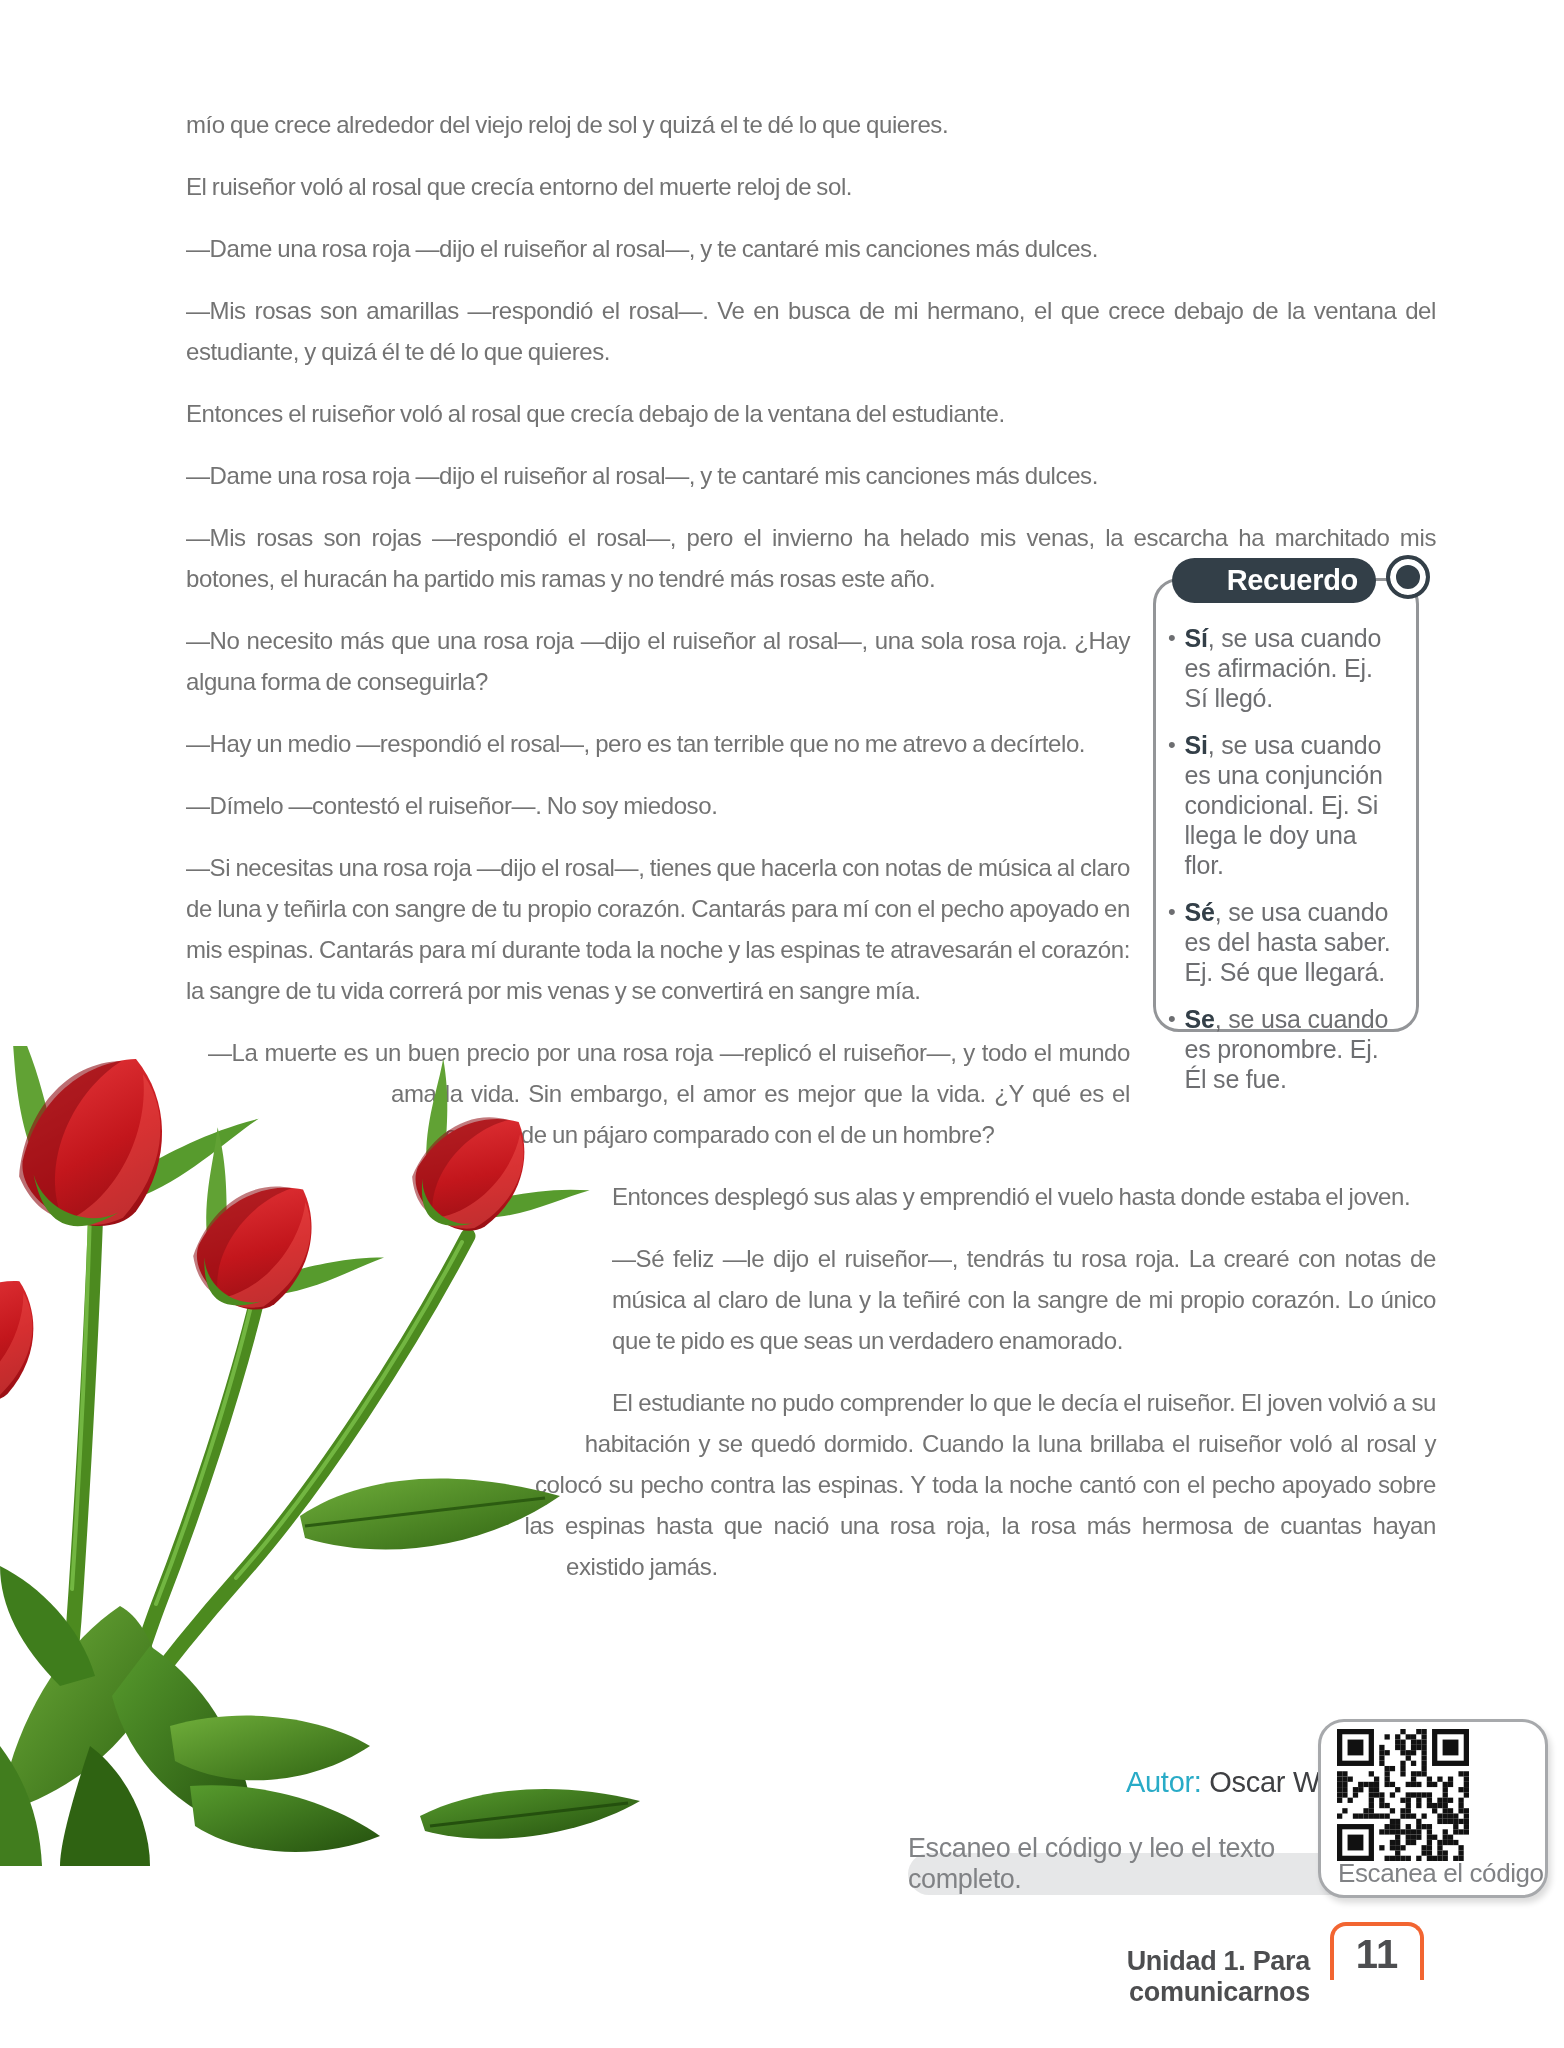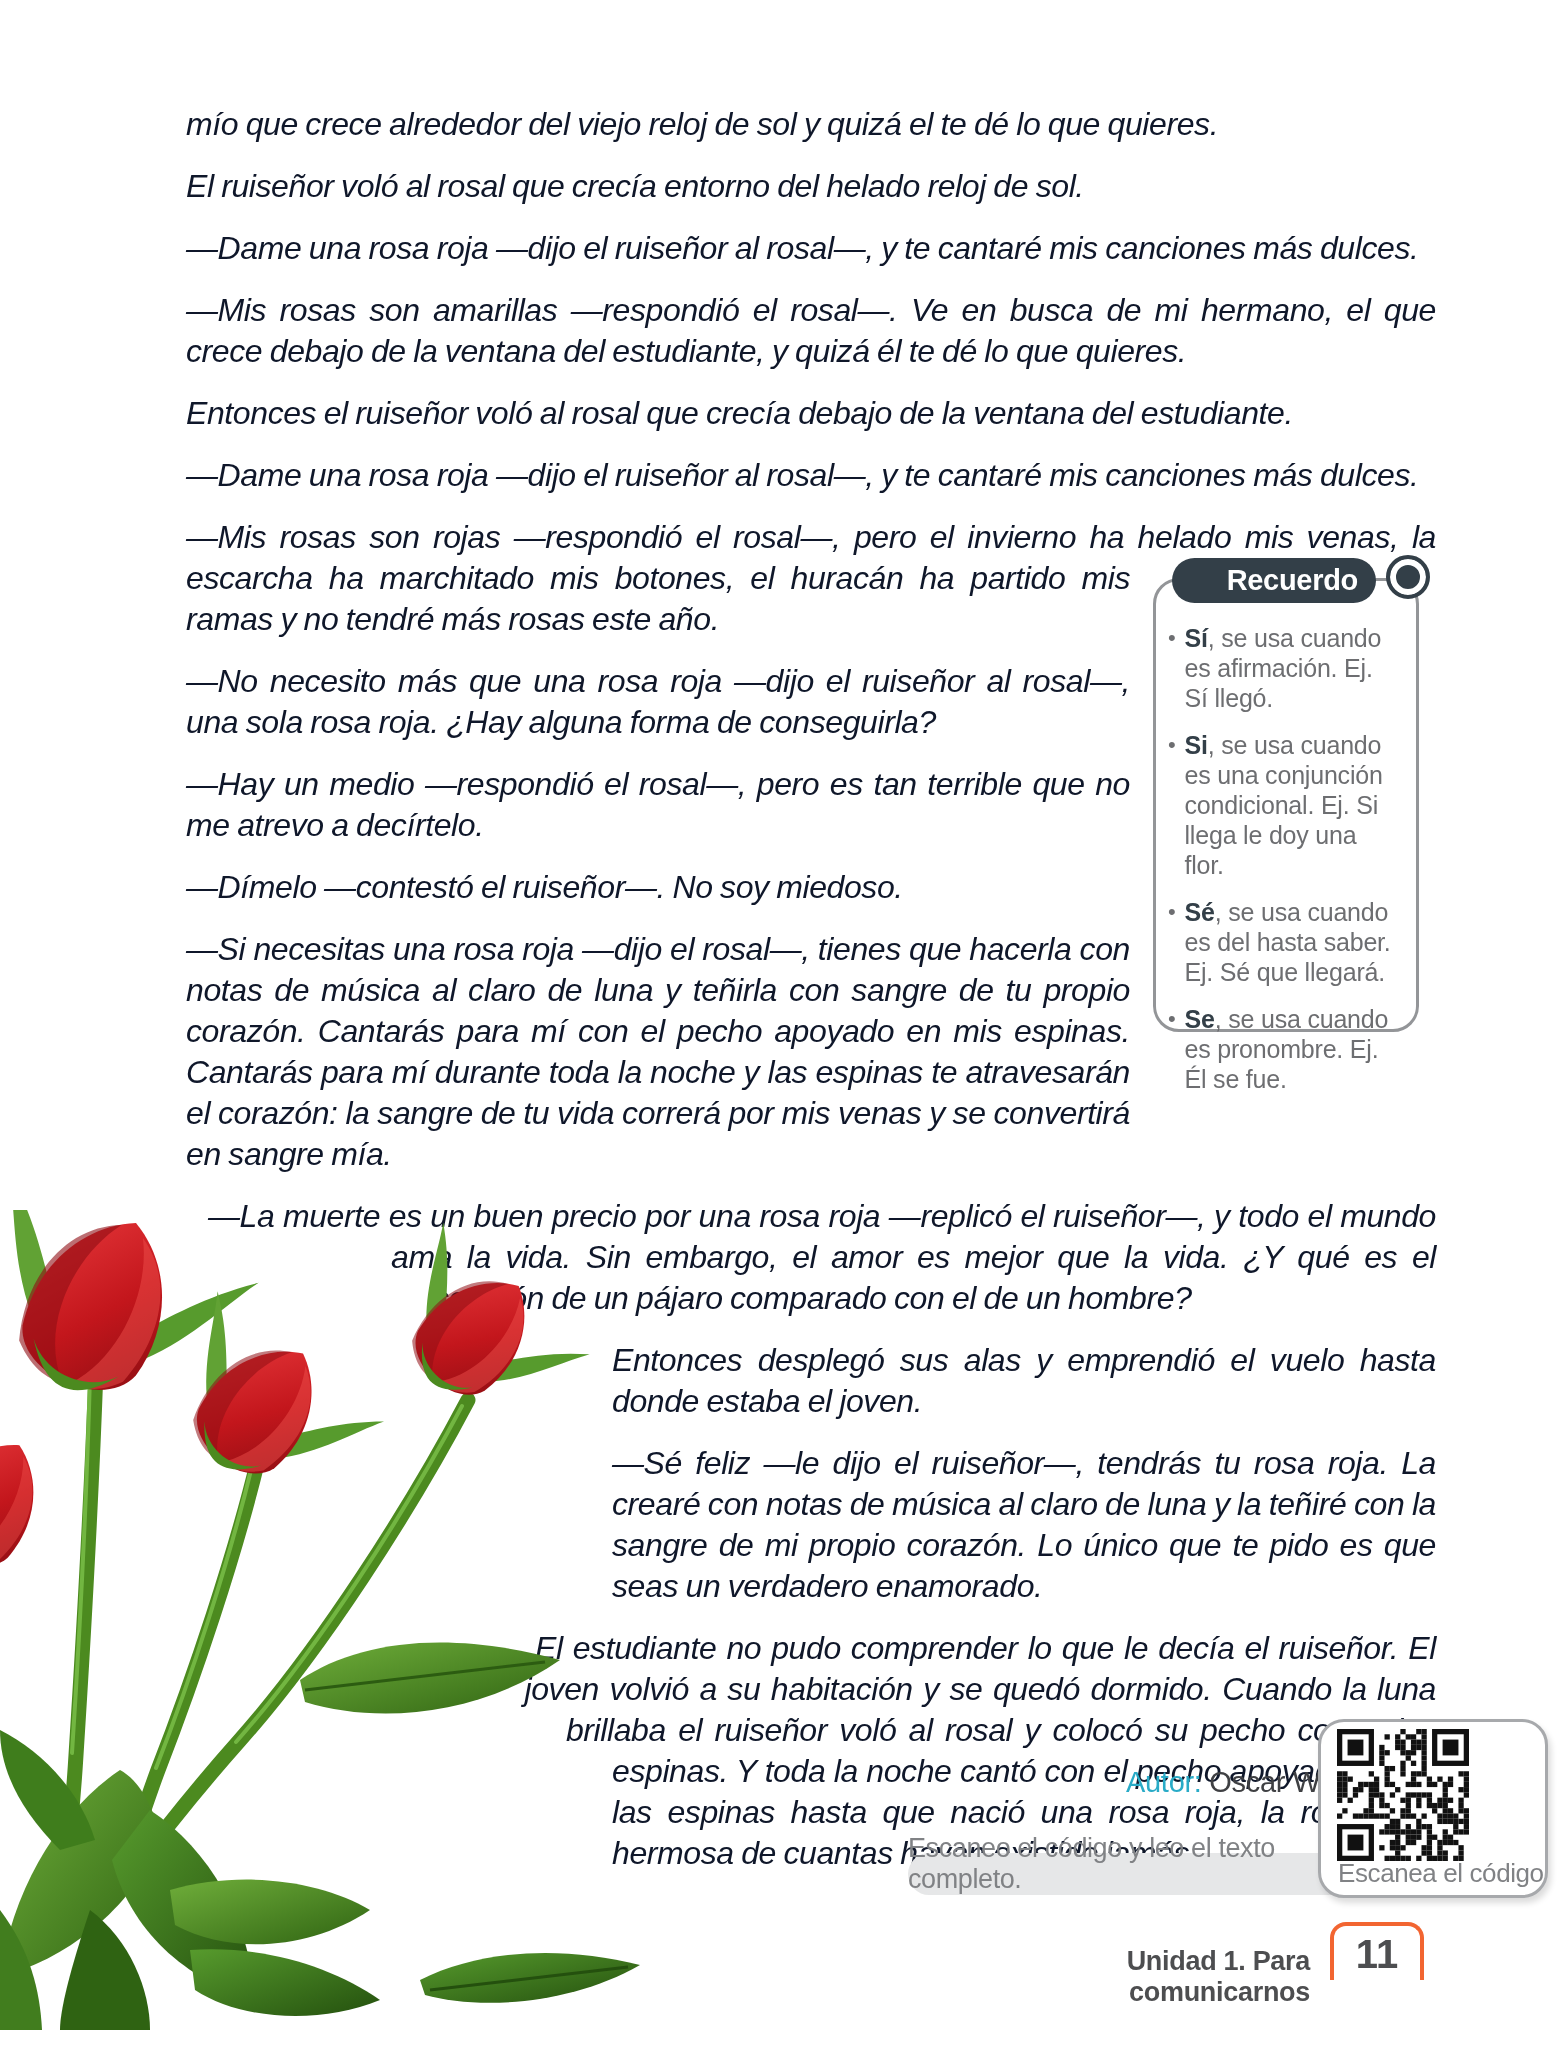--- a/index.html
+++ b/index.html
@@ -3,22 +3,22 @@
 <meta charset="utf-8">
 <style>
   html,body{margin:0;padding:0;background:#888;}
   .page{
     position:relative;width:1564px;height:2048px;background:#ffffff;
     overflow:hidden;font-family:"Liberation Sans",sans-serif;margin:0 auto;
   }
   
   .content{
     position:absolute;left:186px;top:104px;width:1250px;
-    color:#0f172a;font-size:32px;line-height:41px;text-align:justify;
-    letter-spacing:-0.4px;word-spacing:-1px;hyphens:none;font-style:italic;
+    color:#737373;font-size:24px;line-height:41px;text-align:justify;
+    letter-spacing:-0.4px;word-spacing:-1px;hyphens:none;
   }
   .content p{margin:0 0 21px 0;}
   
   .recuerdo-spacer{
     float:right;width:306px;height:616px;
     shape-outside:inset(41px 0 0 0);
   }
   
   .rose-float{
     float:left;width:612px;height:812px;margin-left:-186px;
@@ -90,21 +90,21 @@
     text-align:center;font-size:40px;font-weight:bold;color:#4d4e50;line-height:56px;
   }
 </style>
 </head>
 <body>
 
 <div class="page">
 
   <div class="content">
     <p>mío que crece alrededor del viejo reloj de sol y quizá el te dé lo que quieres.</p>
-    <p>El ruiseñor voló al rosal que crecía entorno del helado reloj de sol.</p>
+    <p>El ruiseñor voló al rosal que crecía entorno del muerte reloj de sol.</p>
     <p>—Dame una rosa roja —dijo el ruiseñor al rosal—, y te cantaré mis canciones más dulces.</p>
     <p>—Mis rosas son amarillas —respondió el rosal—. Ve en busca de mi hermano, el que crece debajo de la ventana del estudiante, y quizá él te dé lo que quieres.</p>
     <p>Entonces el ruiseñor voló al rosal que crecía debajo de la ventana del estudiante.</p>
     <p>—Dame una rosa roja —dijo el ruiseñor al rosal—, y te cantaré mis canciones más dulces.</p>
 
     <div class="recuerdo-spacer"></div>
     <p>—Mis rosas son rojas —respondió el rosal—, pero el invierno ha helado mis venas, la escarcha ha marchitado mis botones, el huracán ha partido mis ramas y no tendré más rosas este año.</p>
     <p>—No necesito más que una rosa roja —dijo el ruiseñor al rosal—, una sola rosa roja. ¿Hay alguna forma de conseguirla?</p>
     <p>—Hay un medio —respondió el rosal—, pero es tan terrible que no me atrevo a decírtelo.</p>
     <p>—Dímelo —contestó el ruiseñor—. No soy miedoso.</p>

